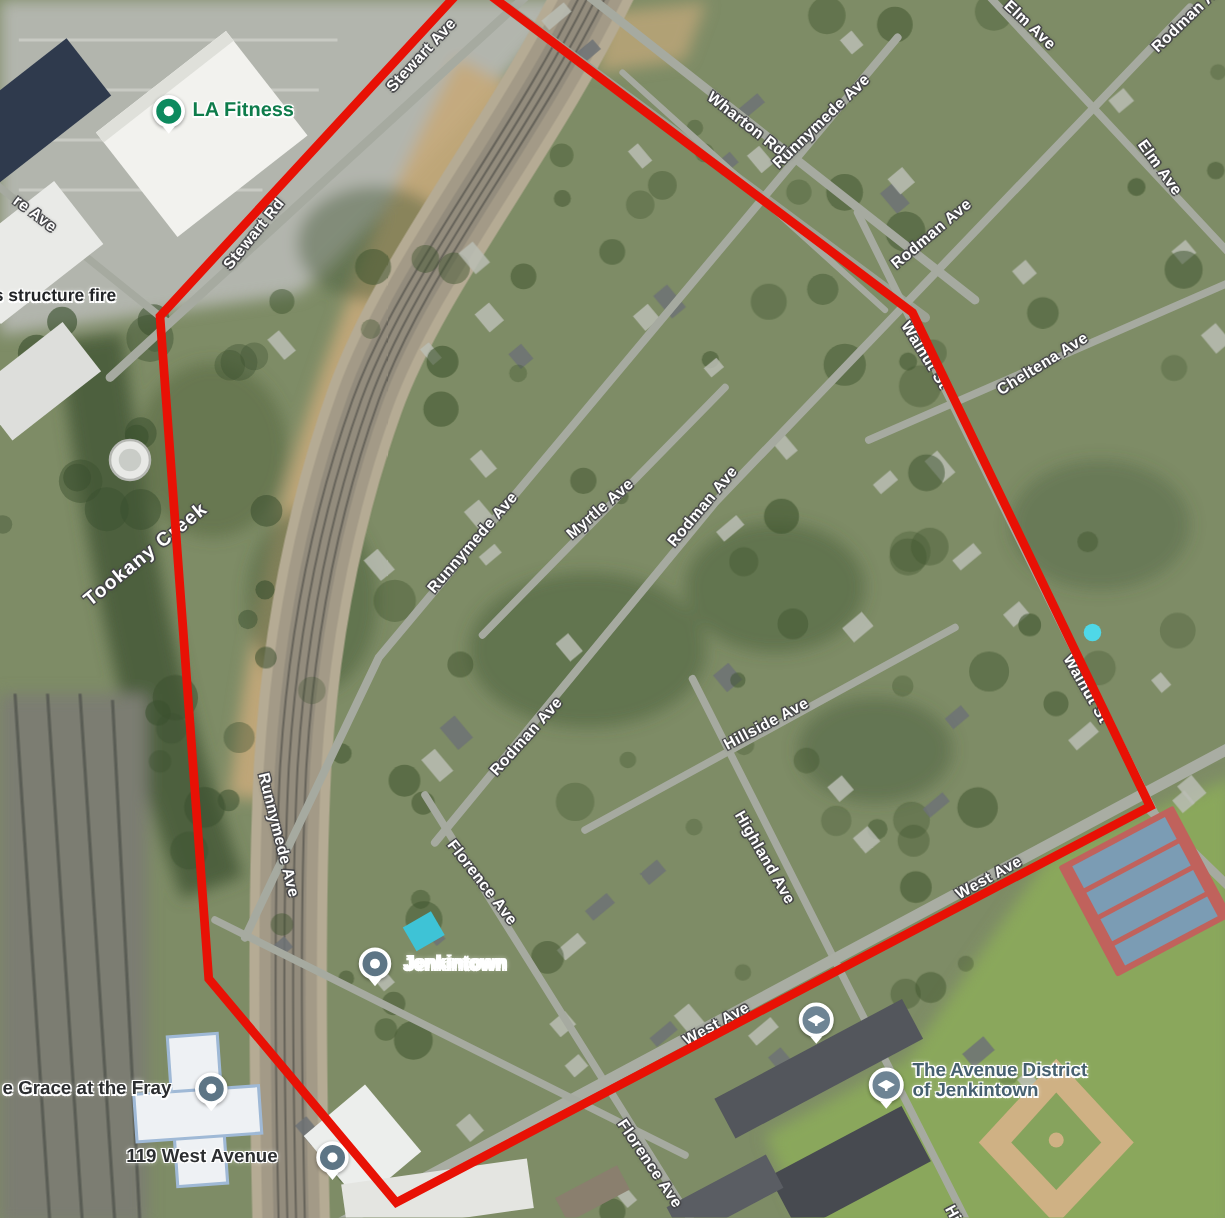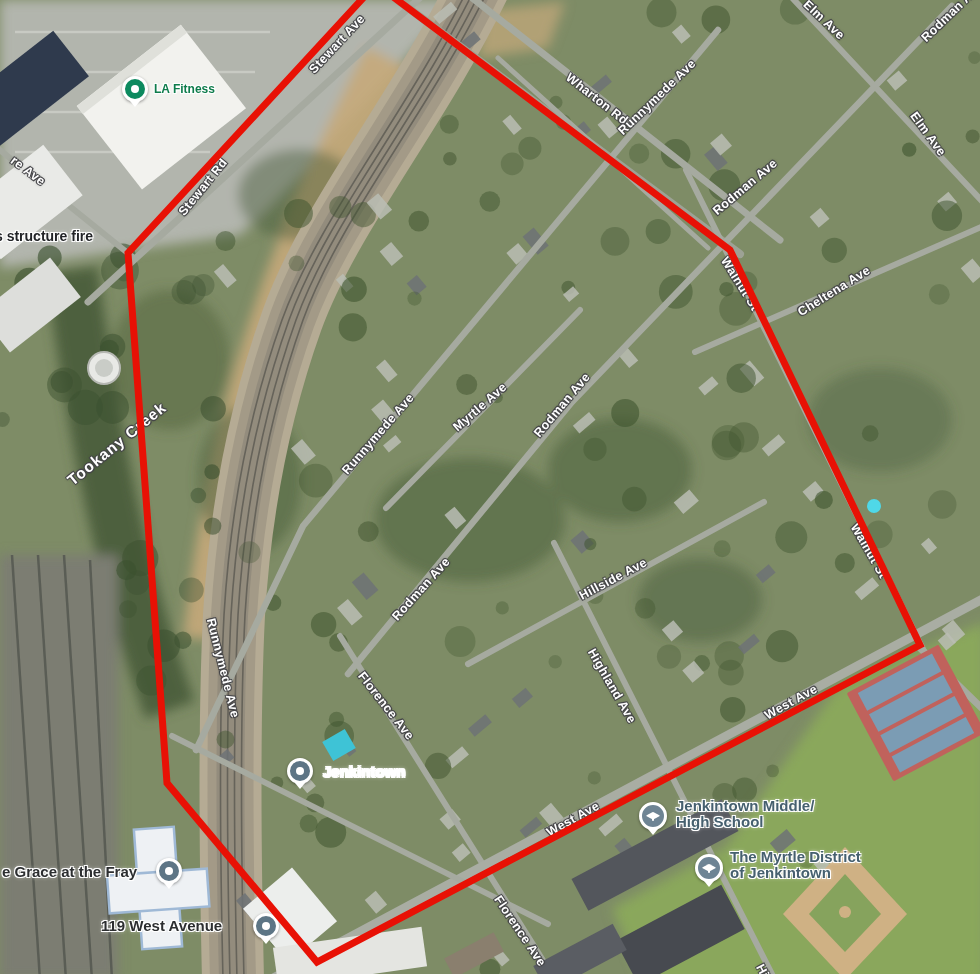--- a/index.html
+++ b/index.html
@@ -16,21 +16,21 @@
                   -1px 1px 0 rgba(68,68,72,.95),1px 1px 0 rgba(68,68,72,.95),
                   0 0 3px rgba(60,60,64,.8);}
   .wl{font-size:15.5px;letter-spacing:.9px;}
 
   
   .poi{position:absolute;z-index:5;white-space:nowrap;font:700 15px "Liberation Sans",sans-serif;
        text-shadow:-1px -1px 0 #fff,1px -1px 0 #fff,-1px 1px 0 #fff,1px 1px 0 #fff,
                    0 0 4px rgba(255,255,255,.9);}
   .dark{color:#2c2e30;}
   .slate{color:#ffffff;}
-  .green{color:#0e7c4b;font-size:12px;}
+  .green{color:#0e7c4b;font-size:16px;}
   .schooltxt{color:#46606f;line-height:16px;}
   .fire{font-size:14px;color:#222427;}
 
   
   .pin{position:absolute;z-index:4;width:20px;height:20px;margin:-13px 0 0 -13px;border-radius:50%;
        background:#5d7585;border:3px solid #fff;box-shadow:0 1px 3px rgba(0,0,0,.4);}
   .pin::before{content:'';position:absolute;left:50%;top:50%;width:8px;height:8px;margin:-4px;
        border-radius:50%;background:#fff;}
   .pin::after{content:'';position:absolute;left:50%;top:100%;margin-left:-5px;margin-top:2px;
        border:5px solid transparent;border-top:6px solid #fff;}
@@ -385,30 +385,26 @@
   <div class="poi green" style="left:154px;top:89px;transform:translateY(-50%)">LA Fitness</div>
 
   <div class="poi fire" style="left:-5px;top:236px;transform:translateY(-50%)">s structure fire</div>
 
   <div class="pin" style="left:300px;top:771px;"></div>
   <div class="poi slate" style="left:323px;top:771px;transform:translateY(-50%)">Jenkintown</div>
 
   <div class="spin" style="left:652px;top:815px;">
       <span class="cap"></span>
     </div>
-  <div class="poi schooltxt" style="left:676px;top:798px;">
-    <div>Jenkintown Middle/</div>
-    <div>High School</div>
-  </div>
 
   <div class="spin" style="left:708px;top:867px;">
       <span class="cap"></span>
     </div>
   <div class="poi schooltxt" style="left:730px;top:849px;">
-    <div>The Myrtle District</div>
+    <div>The Avenue District</div>
     <div>of Jenkintown</div>
   </div>
 
   <div class="poi dark" style="left:2px;top:871px;transform:translateY(-50%)">e Grace at the Fray</div>
   <div class="pin" style="left:169px;top:871px;"></div>
 
   <div class="poi dark" style="left:101px;top:925px;transform:translateY(-50%)">119 West Avenue</div>
   <div class="pin" style="left:266px;top:926px;"></div>
 
   <svg id="overlay" width="980" height="974" viewBox="0 0 980 974">

